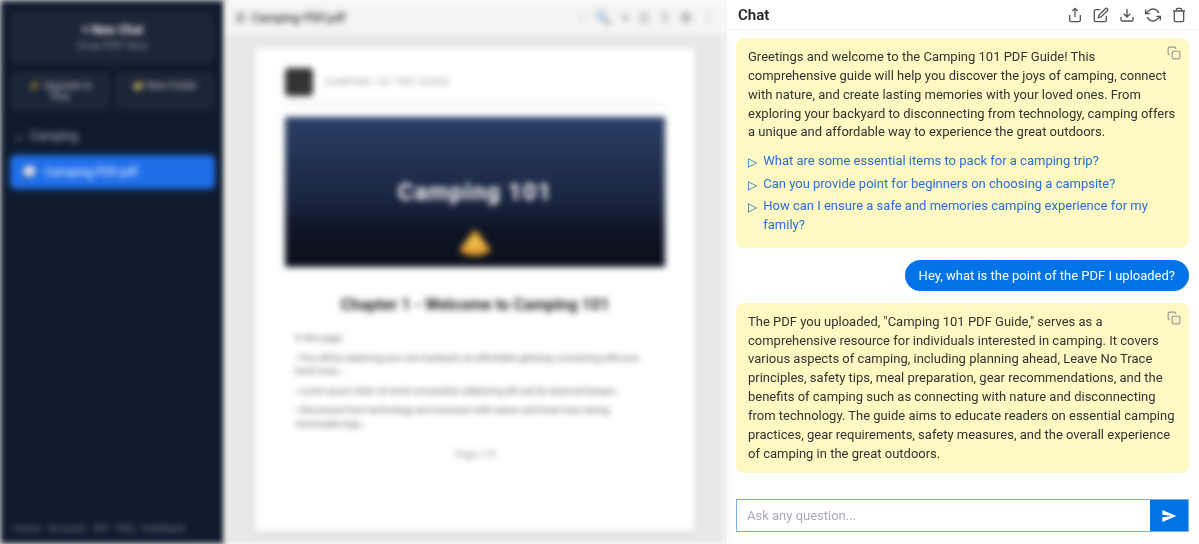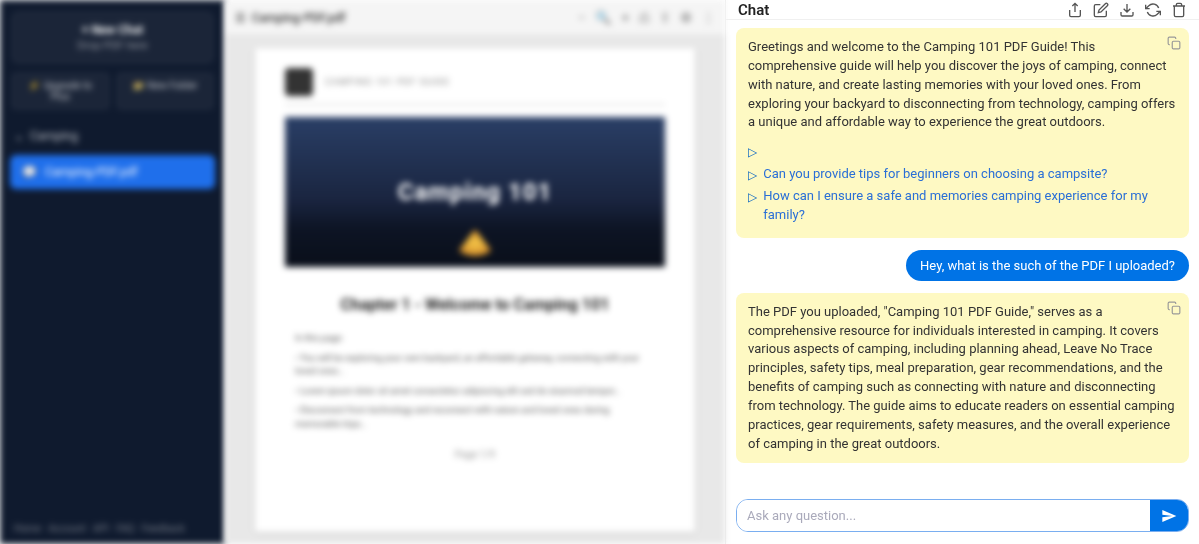--- a/index.html
+++ b/index.html
@@ -31,37 +31,37 @@
 .pdf-hero { height: 150px; background: linear-gradient(to bottom, #2a3f66 0%, #1a2540 55%, #0d1424 75%, #0a0f1a 100%); position: relative; display: flex; align-items: center; justify-content: center; overflow: hidden; }
 .pdf-hero::after { content: ""; position: absolute; bottom: 10px; left: 50%; transform: translateX(-50%); width: 42px; height: 28px; background: radial-gradient(ellipse at center, #f5c94a 0%, #d6902c 60%, transparent 70%); clip-path: polygon(50% 0, 100% 100%, 0 100%); }
 .pdf-hero-title { color: #fff; font-size: 24px; font-weight: 700; letter-spacing: 1px; }
 .pdf-chapter { margin-top: 28px; font-size: 16px; font-weight: 700; color: #222; text-align: center; }
 .pdf-body-text { margin-top: 18px; font-size: 9px; color: #555; line-height: 1.5; padding: 0 10px; }
 .pdf-body-text p { margin-bottom: 6px; }
 .pdf-page-num { text-align: center; font-size: 10px; color: #999; margin-top: 18px; }
 
 
 .chat { width: 474px; background: #fff; display: flex; flex-direction: column; border-left: 1px solid #eee; }
-.chat-header { height: 20px; display: flex; align-items: center; padding: 0 12px; border-bottom: 1px solid #f0f0f0; }
+.chat-header { height: 30px; display: flex; align-items: center; padding: 0 12px; border-bottom: 1px solid #f0f0f0; }
 .chat-title { font-size: 15px; font-weight: 600; color: #222; }
 .chat-header-icons { margin-left: auto; display: flex; gap: 10px; }
 .icon { width: 16px; height: 16px; color: #555; cursor: pointer; display: inline-flex; align-items: center; justify-content: center; }
 .icon svg { width: 100%; height: 100%; }
 
 .chat-body { flex: 1; overflow-y: auto; padding: 8px 10px; font-size: 13px; color: #333; }
 .msg-ai { background: #fef9c3; border-radius: 8px; padding: 10px 12px; margin-bottom: 12px; position: relative; line-height: 1.45; }
 .msg-ai .copy-icon { position: absolute; top: 8px; right: 8px; width: 14px; height: 14px; color: #999; cursor: pointer; }
 .suggestions { margin-top: 10px; }
 .suggestion { display: flex; align-items: flex-start; gap: 6px; color: #2a6fd6; font-size: 13px; margin: 3px 0; cursor: pointer; }
 .suggestion-arrow { color: #0a66c2; font-size: 12px; flex-shrink: 0; margin-top: 2px; }
 .msg-user-wrap { display: flex; justify-content: flex-end; margin-bottom: 12px; }
 .msg-user { background: #0073e6; color: #fff; border-radius: 16px; padding: 8px 14px; font-size: 13px; max-width: 80%; }
 
 .chat-input-wrap { padding: 8px 10px 12px; }
-.chat-input-row { display: flex; border: 1px solid #7aaef0; border-radius: 12px; overflow: hidden; }
+.chat-input-row { display: flex; border: 1px solid #7aaef0; border-radius: 0; overflow: hidden; }
 .chat-input { flex: 1; border: none; outline: none; padding: 8px 10px; font-size: 13px; color: #333; }
 .chat-input::placeholder { color: #aab; }
 .chat-send { width: 38px; background: #0073e6; display: flex; align-items: center; justify-content: center; color: #fff; cursor: pointer; }
 .chat-send svg { width: 16px; height: 16px; }
 </style>
 </head>
 <body>
 
 <div class="sidebar">
   <div class="sidebar-top">
@@ -159,34 +159,35 @@
   <div class="chat-body">
     <div class="msg-ai">
       <span class="copy-icon"><svg viewBox="0 0 24 24" fill="none" stroke="currentColor" stroke-width="2">
             <rect x="9" y="9" width="13" height="13" rx="2"></rect>
             <path d="M5 15H4a2 2 0 0 1-2-2V4a2 2 0 0 1 2-2h9a2 2 0 0 1 2 2v1"></path>
           </svg></span>
       <span>Greetings and welcome to the Camping 101 PDF Guide! This comprehensive guide will help you discover the joys of camping, connect with nature, and create lasting memories with your loved ones. From exploring your backyard to disconnecting from technology, camping offers a unique and affordable way to experience the great outdoors.</span>
       <div class="suggestions">
         <div class="suggestion">
             <span class="suggestion-arrow">▷</span>
+            <span>What are some essential items to pack for a camping trip?</span>
           </div>
         <div class="suggestion">
             <span class="suggestion-arrow">▷</span>
-            <span>Can you provide tips for beginners on choosing a campsite?</span>
+            <span>Can you provide point for beginners on choosing a campsite?</span>
           </div>
         <div class="suggestion">
             <span class="suggestion-arrow">▷</span>
             <span>How can I ensure a safe and memories camping experience for my family?</span>
           </div>
       </div>
     </div>
 
     <div class="msg-user-wrap">
-      <div class="msg-user">Hey, what is the such of the PDF I uploaded?</div>
+      <div class="msg-user">Hey, what is the point of the PDF I uploaded?</div>
     </div>
 
     <div class="msg-ai">
       <span class="copy-icon"><svg viewBox="0 0 24 24" fill="none" stroke="currentColor" stroke-width="2">
             <rect x="9" y="9" width="13" height="13" rx="2"></rect>
             <path d="M5 15H4a2 2 0 0 1-2-2V4a2 2 0 0 1 2-2h9a2 2 0 0 1 2 2v1"></path>
           </svg></span>
       <span>The PDF you uploaded, "Camping 101 PDF Guide," serves as a comprehensive resource for individuals interested in camping. It covers various aspects of camping, including planning ahead, Leave No Trace principles, safety tips, meal preparation, gear recommendations, and the benefits of camping such as connecting with nature and disconnecting from technology. The guide aims to educate readers on essential camping practices, gear requirements, safety measures, and the overall experience of camping in the great outdoors.</span>
     </div>
   </div>

